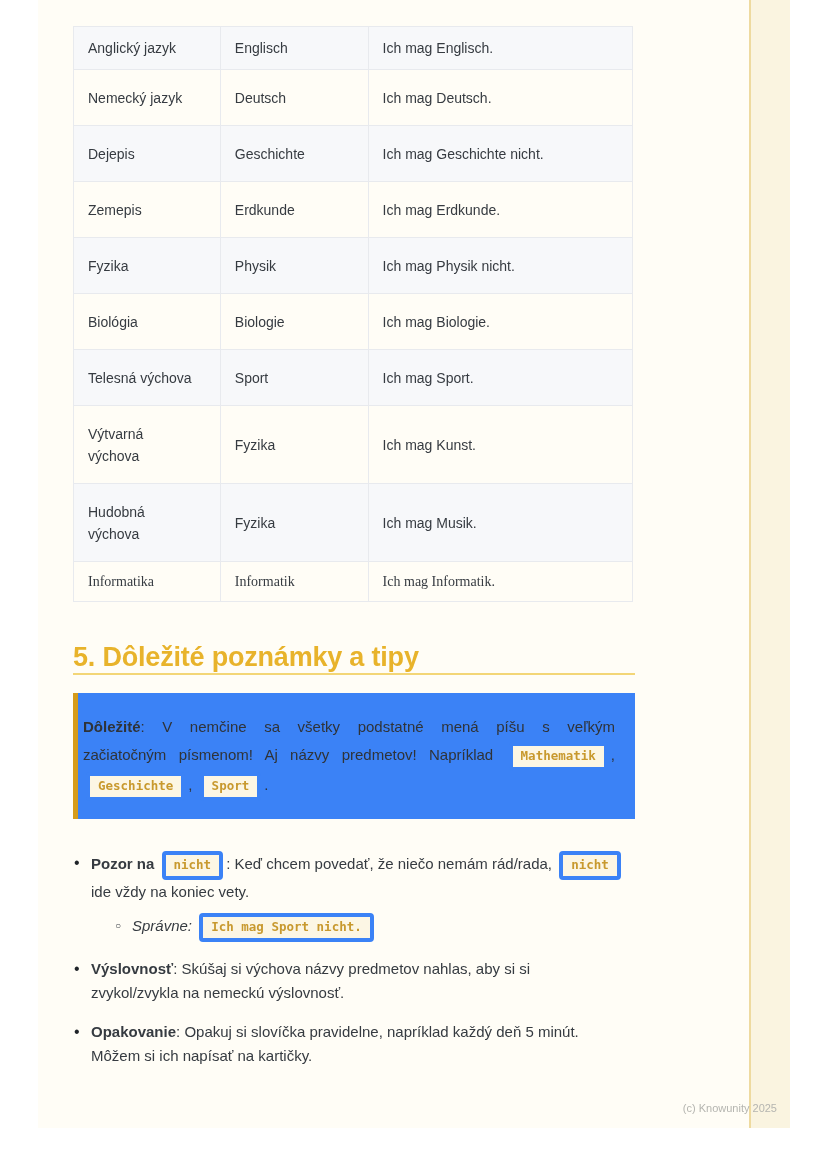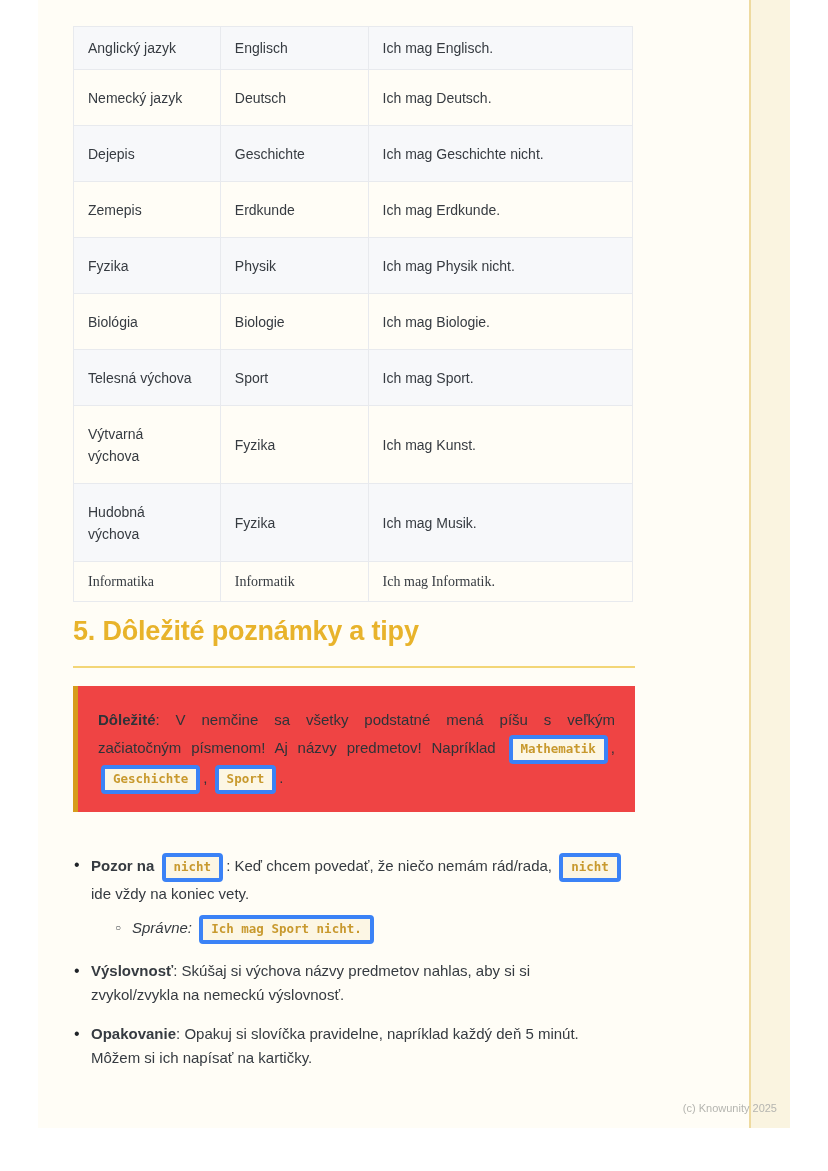--- a/index.html
+++ b/index.html
@@ -21,40 +21,40 @@
   table.vocab tr:nth-child(even) { background:transparent; }
   table.vocab tr { height:56px; }
   table.vocab tr.r-first { height:43px; }
   table.vocab tr.r-tall  { height:78px; }
   table.vocab tr.r-last  { height:40px;font-family:Liberation Serif, serif; }
   td.c-sk { width:147px; }
   td.c-de { width:148px; }
   td.c-sent { width:265px; }
 
   
-  h2.section { margin-top:14px; font-size:27px; font-weight:700;
-    color:#e8b32b; letter-spacing:-0.2px; padding-bottom:19px;
+  h2.section { margin-top:40px; font-size:27px; font-weight:700;
+    color:#e8b32b; letter-spacing:-0.2px; 
     border-bottom:2px solid #f3d677; }
 
   
-  .callout { margin-top:18px; background:#ef4444; border-left:5px solid #d69c1b;
-    padding:20px 20px 18px 20px; font-size:15px; color:#2f3338; }
+  .callout { margin-top:18px; background:#3b82f6; border-left:5px solid #d69c1b;
+    padding:20px 20px 18px 5px; font-size:15px; color:#2f3338; }
   .cl-line { line-height:28px; text-align:justify; }
   .cl-line.jl { text-align-last:justify; }
   .b { font-weight:700; }
   .i { font-style:italic; }
 
   .chip { display:inline-block; font-family:"DejaVu Sans Mono", monospace;
     font-size:12.5px; font-weight:700; color:#c8992e; background:#fcf6e4;
     border:4px solid #3b82f6; border-radius:4px; padding:1px 8px 2px;
     margin:0 3px; line-height:18px; vertical-align:baseline;
     white-space:nowrap; }
 
   
-  ul.tips { margin-top:41px; list-style:none; font-size:15px; line-height:24px; }
+  ul.tips { margin-top:32px; list-style:none; font-size:15px; line-height:24px; }
   ul.tips > li { position:relative; padding-left:18px; margin-bottom:15px; }
   ul.tips > li::before { content:"•"; position:absolute; left:1px; top:0;
     font-size:16px; color:#1f2328; }
   ul.sub { list-style:none; margin:9px 0 2px 0; padding-left:24px; }
   ul.sub > li { position:relative; padding-left:17px; margin-bottom:10px; }
   ul.sub > li::before { content:"○"; position:absolute; left:0; top:1px;
     font-size:10px; color:#3a3f45; }
 
   .footer { position:absolute; top:1102px; right:13px; font-size:11px;
     color:#b5b5b0; z-index:2; }

